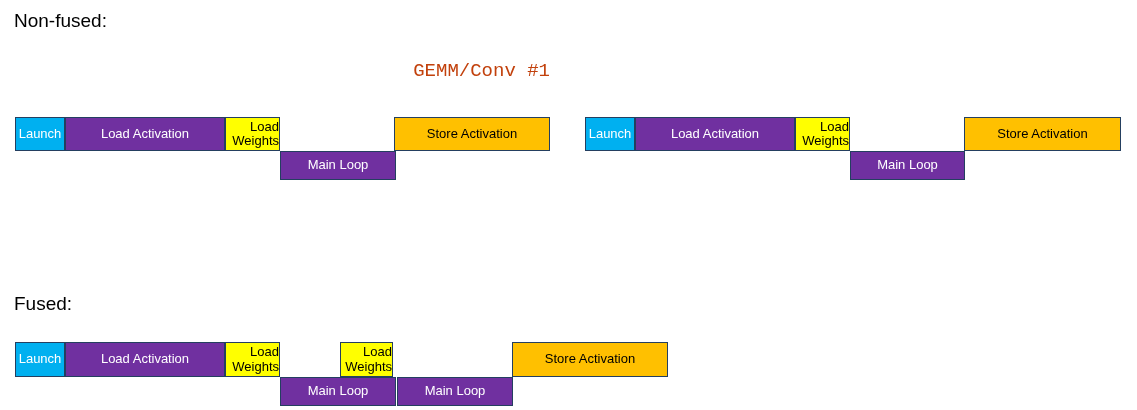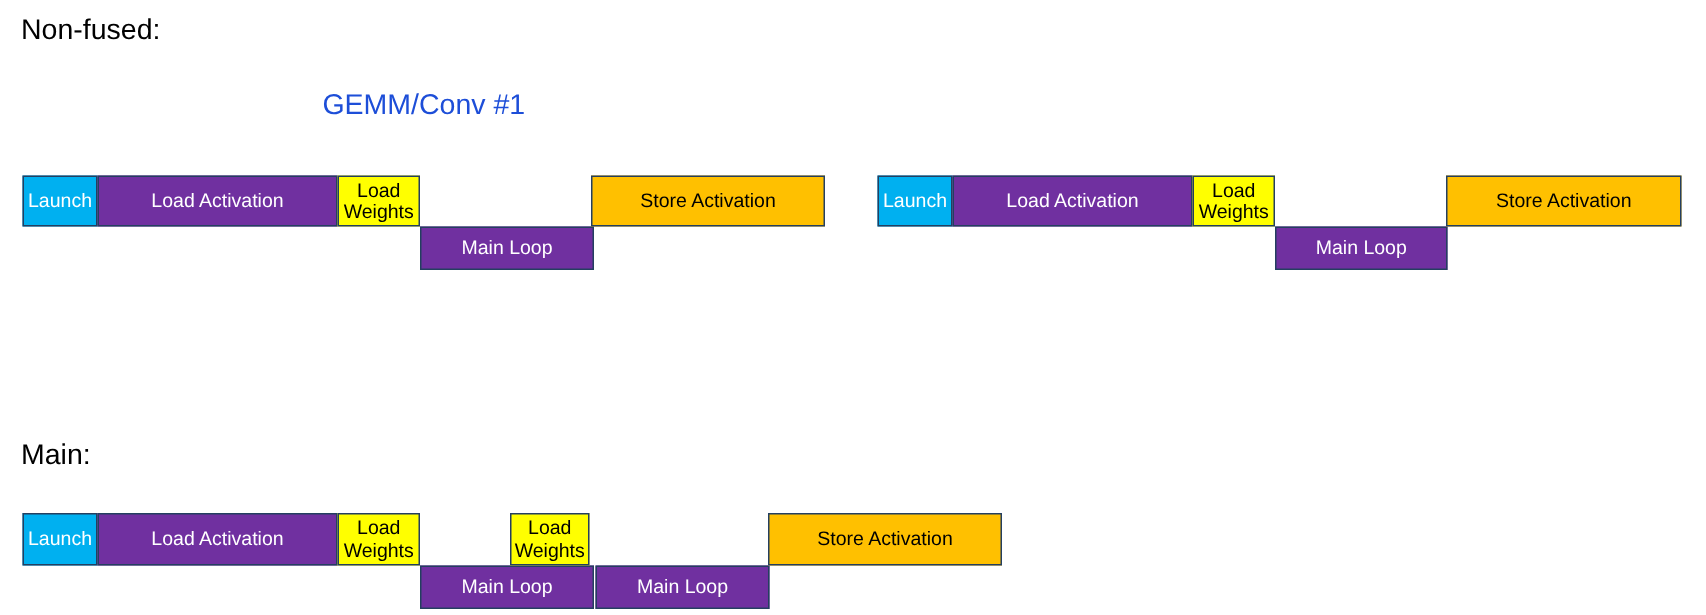--- a/index.html
+++ b/index.html
@@ -17,47 +17,48 @@
   }
   .heading {
     position: absolute;
     font-size: 19px;
     color: #000000;
     white-space: nowrap;
   }
   .group-title {
     position: absolute;
     font-size: 19px;
-    color: #1d4ed8;
-    text-align: center;
+    color: #c2410c;
+    text-align: right;
+    font-family: Liberation Mono, monospace;
   }
   .blk {
     position: absolute;
     box-sizing: border-box;
     border: 1.5px solid var(--border-color, #243F60);
     display: flex;
     align-items: center;
     justify-content: center;
-    text-align: center;
+    text-align: right;
     font-size: 13px;
     line-height: 1.08;
     overflow: hidden;
   }
 </style>
 </head>
 <body>
 
 <div id="canvas" style="background-color: rgb(255, 255, 255);">
 
   <div class="heading" style="left:14px; top:10px;">Non-fused:</div>
 
   <div class="group-title" style="left:15px; top:60px; width:535px;">GEMM/Conv #1</div>
 
 
-  <div class="heading" style="left:14px; top:293px;">Main:</div>
+  <div class="heading" style="left:14px; top:293px;">Fused:</div>
 
   <div class="blk" style="left: 15px; top: 117px; width: 50px; height: 34px; background-color: rgb(0, 176, 240); color: rgb(255, 255, 255);">Launch</div>
 
   <div class="blk" style="left: 65px; top: 117px; width: 160px; height: 34px; background-color: rgb(112, 48, 160); color: rgb(255, 255, 255);">Load Activation</div>
 
   <div class="blk" style="left: 225px; top: 117px; width: 55px; height: 34px; background-color: rgb(255, 255, 0); color: rgb(0, 0, 0);">Load Weights</div>
 
   <div class="blk" style="left: 280px; top: 151px; width: 116px; height: 29px; background-color: rgb(112, 48, 160); color: rgb(255, 255, 255);">Main Loop</div>
 
   <div class="blk" style="left: 394px; top: 117px; width: 156px; height: 34px; background-color: rgb(255, 192, 0); color: rgb(0, 0, 0);">Store Activation</div>

